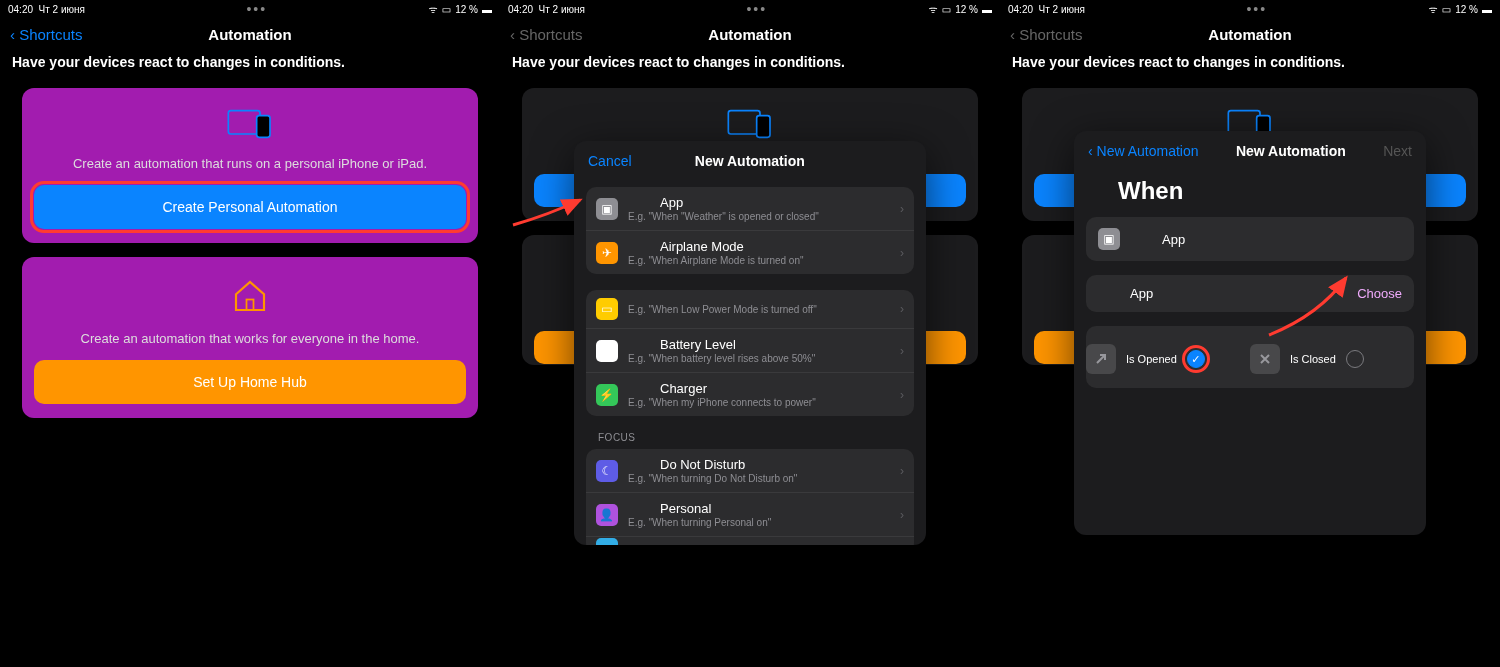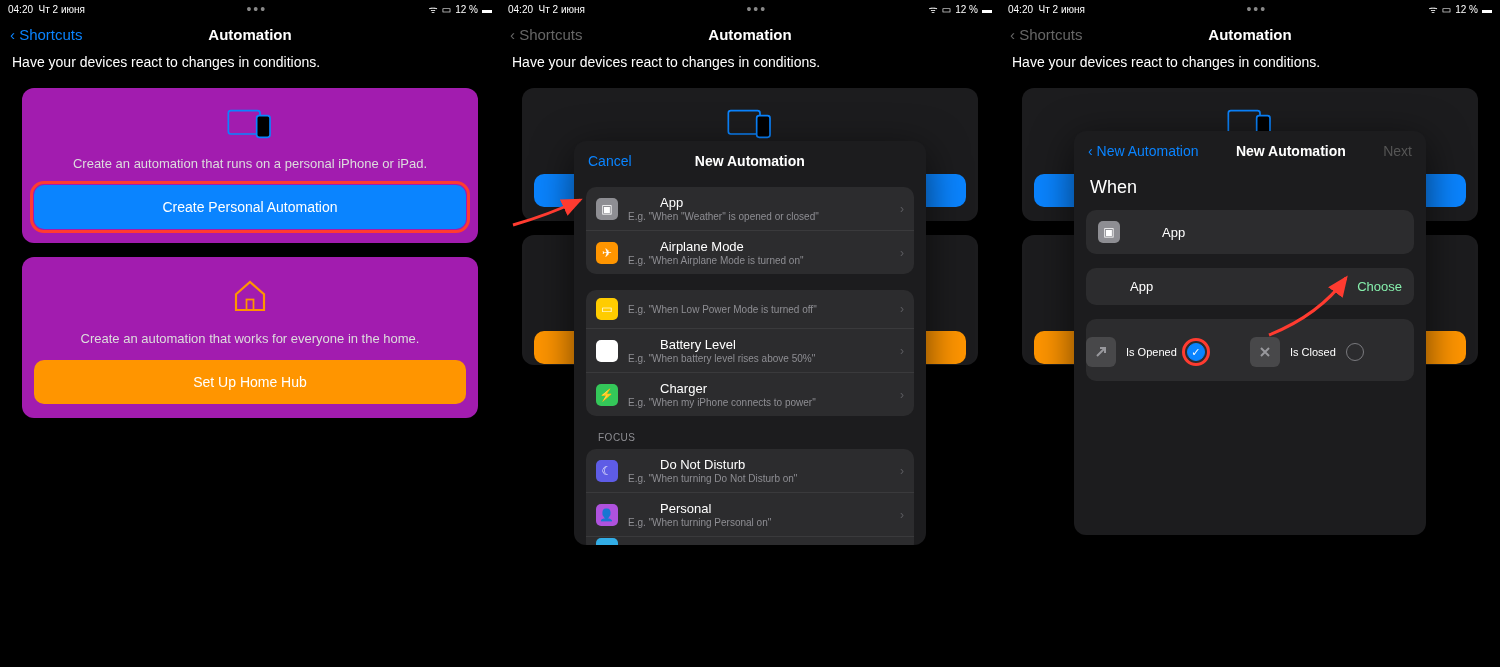--- a/index.html
+++ b/index.html
@@ -6,21 +6,21 @@
 body { background: #000; color: #fff; width: 1500px; height: 667px; display: flex; }
 .panel { width: 500px; height: 667px; position: relative; background: #000; }
 .status-bar { height: 18px; display: flex; align-items: center; padding: 0 8px; font-size: 10px; color: #fff; }
 .status-left { flex: 0 0 auto; }
 .status-center { flex: 1; text-align: center; font-size: 14px; color: #888; letter-spacing: 2px; }
 .status-right { flex: 0 0 auto; display: flex; align-items: center; gap: 4px; }
 .nav-bar { height: 32px; display: flex; align-items: center; padding: 0 10px; position: relative; }
 .nav-back { color: #0a84ff; font-size: 15px; display: flex; align-items: center; cursor: pointer; }
 .nav-title { position: absolute; left: 0; right: 0; text-align: center; font-weight: 600; font-size: 15px; pointer-events: none; }
 .nav-back.dim { color: #666; }
-.sub-header { padding: 4px 12px 10px; font-size: 14px; font-weight: 400; }
+.sub-header { padding: 4px 12px 10px; font-size: 14px; font-weight: 700; }
 .card { background: #a21caf; border-radius: 12px; margin: 8px 22px 14px; padding: 18px 12px 14px; }
 .card-icon-wrap { text-align: center; margin-bottom: 10px; }
 .card-desc { text-align: center; font-size: 13px; color: #ddd; margin-bottom: 14px; }
 .btn { display: block; border-radius: 10px; padding: 14px 0; text-align: center; font-size: 14px; font-weight: 500; cursor: pointer; }
 .btn-blue { background: #0a84ff; color: #fff; }
 .btn-orange { background: #ff9500; color: #fff; }
 .highlight-ring { position: relative; }
 .highlight-ring::after { content: ""; position: absolute; top: -4px; left: -4px; right: -4px; bottom: -4px; border: 3px solid #ff3b30; border-radius: 14px; pointer-events: none; }
 .modal { position: absolute; background: #1c1c1e; border-radius: 12px; overflow: hidden; box-shadow: 0 10px 40px rgba(0,0,0,0.6); }
 .modal-header { display: flex; align-items: center; padding: 12px 14px; }
@@ -30,25 +30,25 @@
 .modal-back { color: #0a84ff; font-size: 14px; display: flex; align-items: center; cursor: pointer; }
 .list { margin: 6px 12px 16px; background: #2c2c2e; border-radius: 10px; overflow: hidden; }
 .list-row { display: flex; align-items: center; padding: 8px 10px; border-bottom: 0.5px solid #3a3a3c; cursor: pointer; }
 .list-row:last-child { border-bottom: none; }
 .row-icon { width: 22px; height: 22px; border-radius: 5px; display: flex; align-items: center; justify-content: center; margin-right: 10px; font-size: 12px; flex-shrink: 0; }
 .row-text { flex: 1; }
 .row-title { font-size: 13px; color: #fff; margin-left: 32px; }
 .row-sub { font-size: 10px; color: #8e8e93; margin-top: 1px; }
 .chevron { color: #5a5a5e; font-size: 12px; }
 .section-label { font-size: 10px; color: #8e8e93; margin: 4px 0 4px 24px; letter-spacing: 0.5px; }
-.when-title { font-size: 18px; font-weight: 400; padding: 6px 16px 12px; }
+.when-title { font-size: 24px; font-weight: 700; padding: 6px 16px 12px; margin-left: 28px; }
 .when-row { margin: 0 12px 14px; background: #2c2c2e; border-radius: 10px; display: flex; align-items: center; padding: 11px 12px; }
 .when-row .row-icon { background: #555; }
 .app-row { margin: 0 12px 14px; background: #2c2c2e; border-radius: 10px; display: flex; align-items: center; padding: 11px 12px; }
-.choose-link { color: #86efac; font-size: 13px; cursor: pointer; }
+.choose-link { color: #f0abfc; font-size: 13px; cursor: pointer; }
 .options-box { margin: 0 12px; background: #2c2c2e; border-radius: 10px; display: flex; padding: 18px 0 14px; }
 .option { flex: 1; display: flex; align-items: center; gap: 10px; }
 .option-icon { width: 30px; height: 30px; background: #48484a; border-radius: 6px; display: flex; align-items: center; justify-content: center; color: #98989d; }
 .option-label { font-size: 11px; color: #fff; }
 .radio { width: 18px; height: 18px; border-radius: 50%; border: 1.5px solid #7a7a7e; }
 .radio.checked { background: #0a84ff; border-color: #0a84ff; display: flex; align-items: center; justify-content: center; color: #fff; font-size: 11px; }
 .radio-ring { position: relative; }
 .radio-ring::after { content: ""; position: absolute; top: -6px; left: -6px; right: -6px; bottom: -6px; border: 3px solid #ff3b30; border-radius: 50%; pointer-events: none; }
 .arrow { position: absolute; pointer-events: none; }
 .device-icon svg { width: 50px; height: 36px; }

